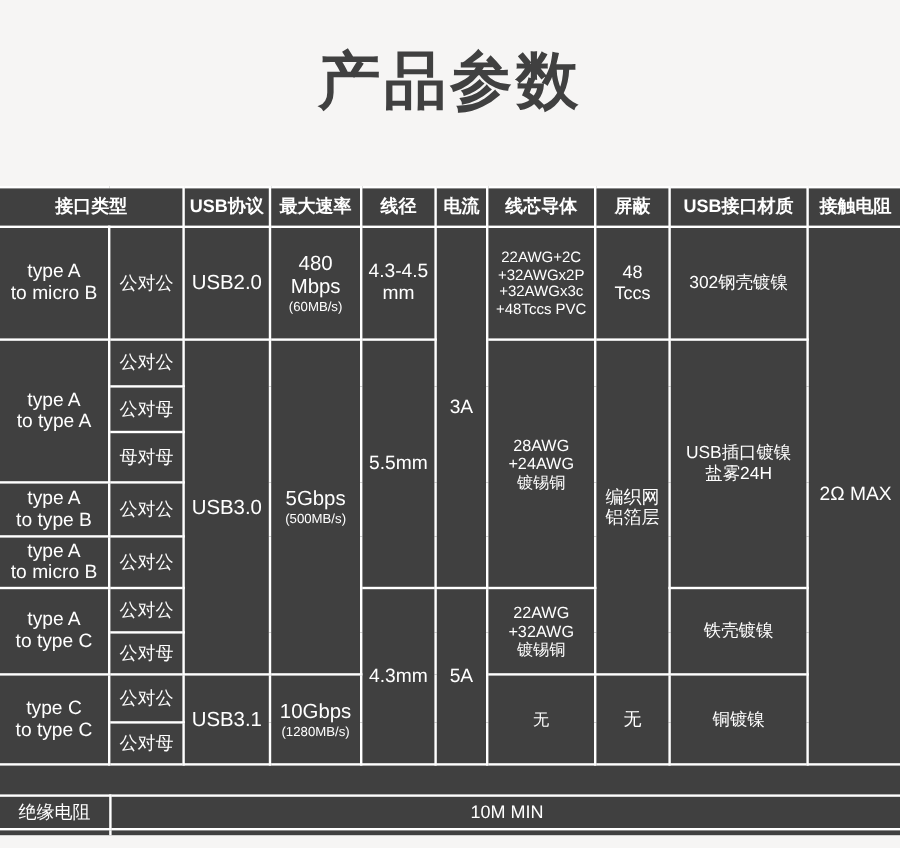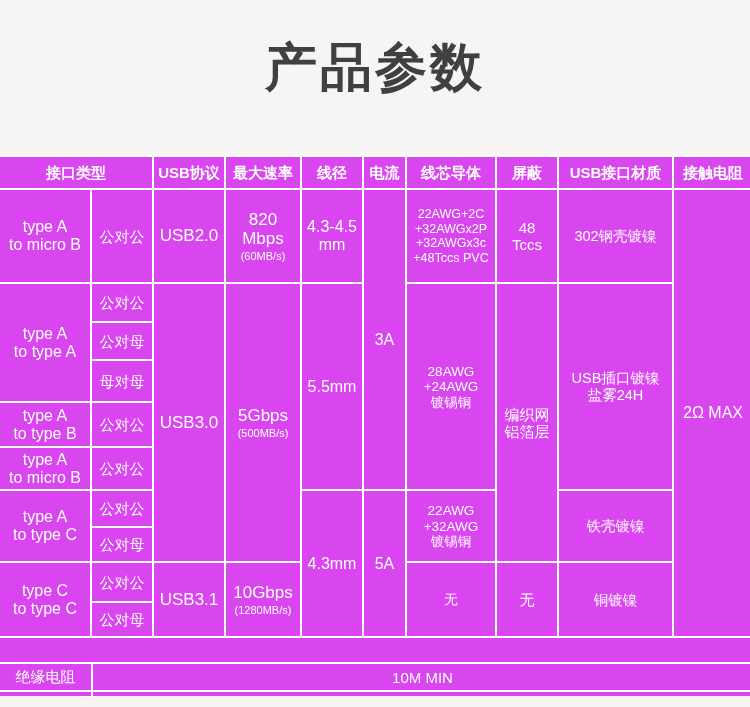--- a/index.html
+++ b/index.html
@@ -14,21 +14,21 @@
     display:flex;align-items:center;justify-content:center;
   }
   .page-title{
     font-size:52px;
     font-weight:900;
     color:#404040;
     letter-spacing:3px;
     margin-top:-20px;
   }
   .table-wrap{
-    background:#d946ef;
+    background:#404040;
     height:541px;
     overflow:hidden;
   }
   table.spec{
     border-collapse:collapse;
     table-layout:fixed;
     width:754px;
     margin-left:-2px;
   }
   table.spec td{
@@ -106,21 +106,21 @@
       <td class="hdr">USB接口材质</td>
       <td class="hdr">接触电阻</td>
     </tr>
 
     <tr style="height:75px">
       <td class="t-type">type A
 to micro B</td>
       <td class="t-gender">公对公</td>
       <td class="t-proto">USB2.0</td>
       <td class="t-speed">
-        <span>820
+        <span>480
 Mbps</span>
         <span class="sub">(60MB/s)</span>
       </td>
       <td class="t-dia">4.3-4.5
 mm</td>
       <td class="t-cur" rowspan="6">3A</td>
       <td class="t-cond-sm">22AWG+2C
 +32AWGx2P
 +32AWGx3c
 +48Tccs PVC</td>

